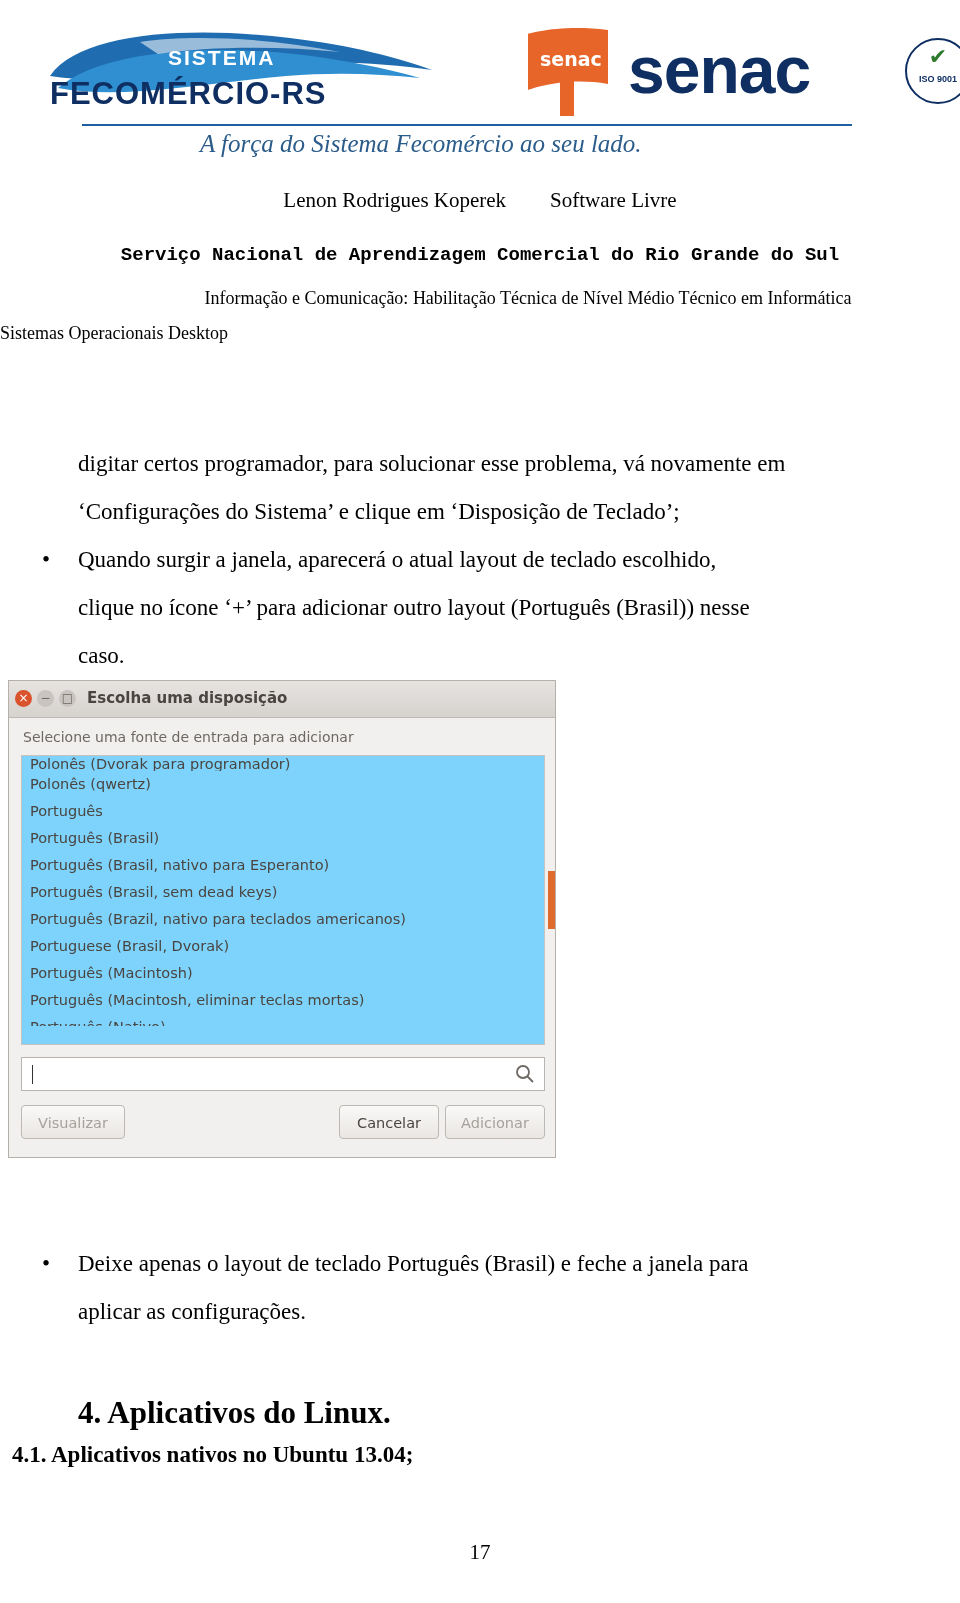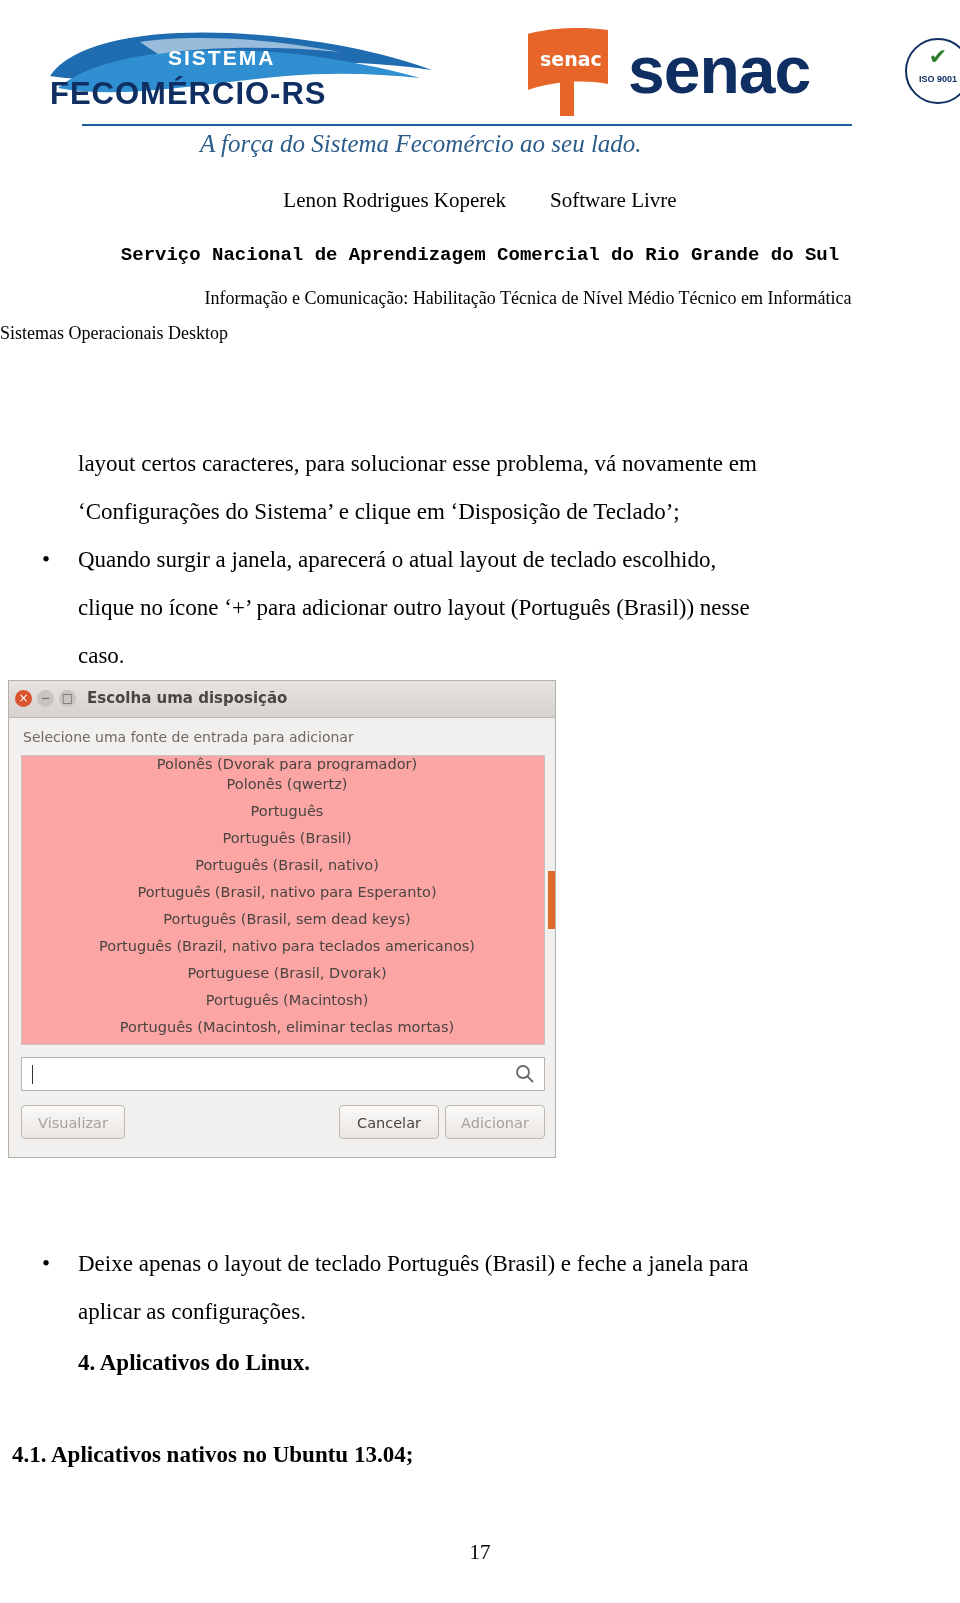--- a/index.html
+++ b/index.html
@@ -252,25 +252,24 @@
     top: 48px;
     font-size: 14px;
     color: #6d6862;
   }
   .dlg-list {
     position: absolute;
     left: 12px;
     top: 74px;
     width: 524px;
     height: 290px;
-    background: #fca5a5;
+    background: #7dd3fc;
     border: 1px solid #c8c3be;
     box-sizing: border-box;
     overflow: hidden;
-    text-align: center;
   }
   .dlg-list-item {
     font-size: 14.5px;
     color: #4a4540;
     padding: 1px 0 1px 8px;
     line-height: 25px;
     white-space: nowrap;
   }
   .dlg-list-item.first {
     line-height: 17px;
@@ -342,22 +341,22 @@
   
   .lower-wrap {
     position: absolute;
     left: 78px;
     top: 1240px;
     width: 845px;
   }
   .heading-num {
     position: absolute;
     left: 78px;
-    top: 1350px;
-    font-size: 23px;
+    top: 1395px;
+    font-size: 31px;
     font-weight: bold;
   }
   .subheading {
     position: absolute;
     left: 12px;
     top: 1442px;
     font-size: 23px;
     font-weight: bold;
   }
   .page-num {
@@ -401,21 +400,21 @@
 </div>
 
 <div class="author-line">
   <span>Lenon Rodrigues Koperek</span><span class="gap"></span><span>Software Livre</span>
 </div>
 <div class="dept-line">Serviço Nacional de Aprendizagem Comercial do Rio Grande do Sul</div>
 <div class="course-line">Informação e Comunicação: Habilitação Técnica de Nível Médio Técnico em Informática</div>
 <div class="subject-line">Sistemas Operacionais Desktop</div>
 
 <div class="body-wrap">
-  <p class="para">layout certos caracteres, para solucionar esse problema, vá novamente em</p>
+  <p class="para">digitar certos programador, para solucionar esse problema, vá novamente em</p>
   <p class="para">‘Configurações do Sistema’ e clique em ‘Disposição de Teclado’;</p>
   <p class="bullet-item">
     <span class="bullet-dot">•</span>
     <span>Quando surgir a janela, aparecerá o atual layout de teclado escolhido,</span>
   </p>
   <p class="para">clique no ícone ‘+’ para adicionar outro layout (Português (Brasil)) nesse</p>
   <p class="para">caso.</p>
 </div>
 
 <div class="dialog-shot">
@@ -434,21 +433,20 @@
     <div class="dlg-title">Escolha uma disposição</div>
   </div>
 
   <div class="dlg-subtitle">Selecione uma fonte de entrada para adicionar</div>
 
   <div class="dlg-list">
     <div class="dlg-list-item first">Polonês (Dvorak para programador)</div>
     <div class="dlg-list-item">Polonês (qwertz)</div>
     <div class="dlg-list-item">Português</div>
     <div class="dlg-list-item">Português (Brasil)</div>
-    <div class="dlg-list-item">Português (Brasil, nativo)</div>
     <div class="dlg-list-item">Português (Brasil, nativo para Esperanto)</div>
     <div class="dlg-list-item">Português (Brasil, sem dead keys)</div>
     <div class="dlg-list-item">Português (Brazil, nativo para teclados americanos)</div>
     <div class="dlg-list-item">Portuguese (Brasil, Dvorak)</div>
     <div class="dlg-list-item">Português (Macintosh)</div>
     <div class="dlg-list-item">Português (Macintosh, eliminar teclas mortas)</div>
     <div class="dlg-list-item last">Português (Nativo)</div>
   </div>
   <div class="dlg-scroll"></div>
 

